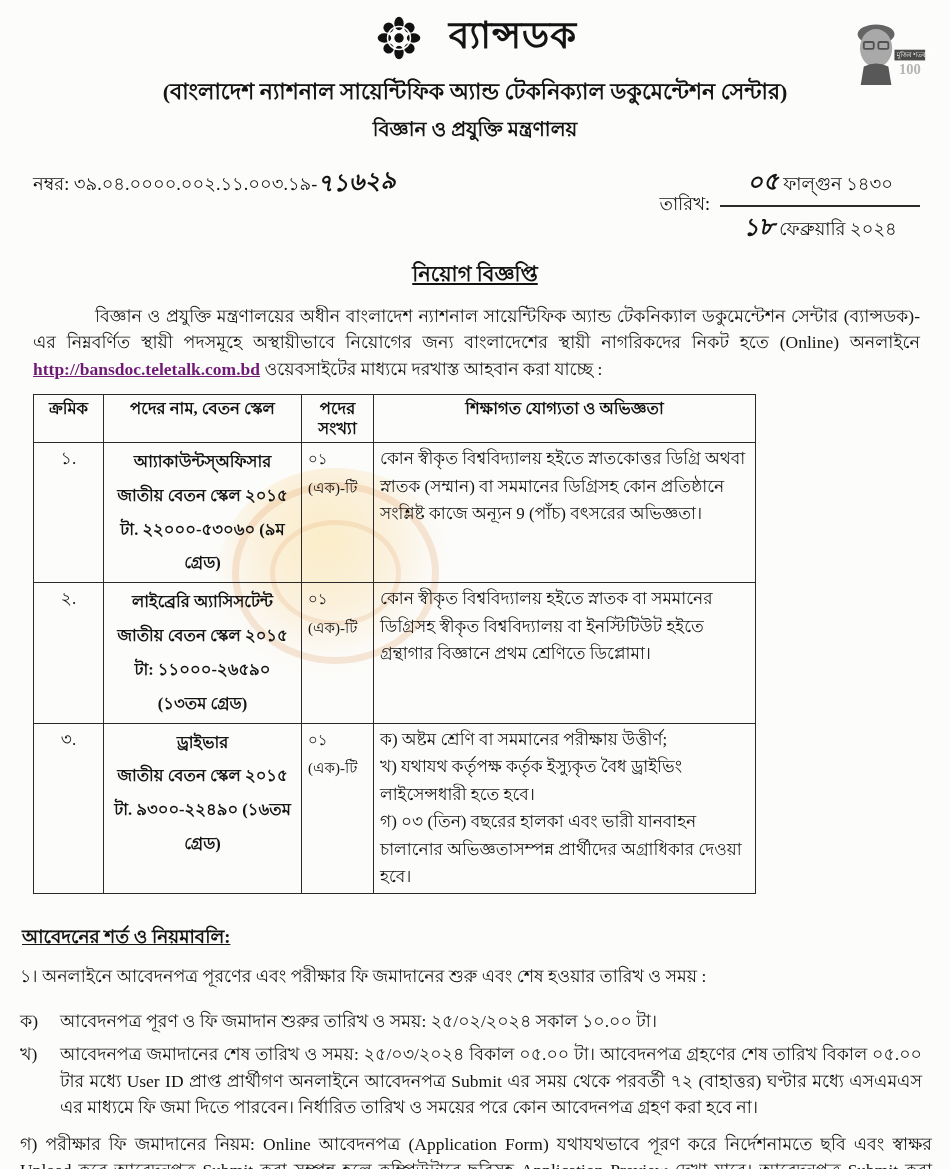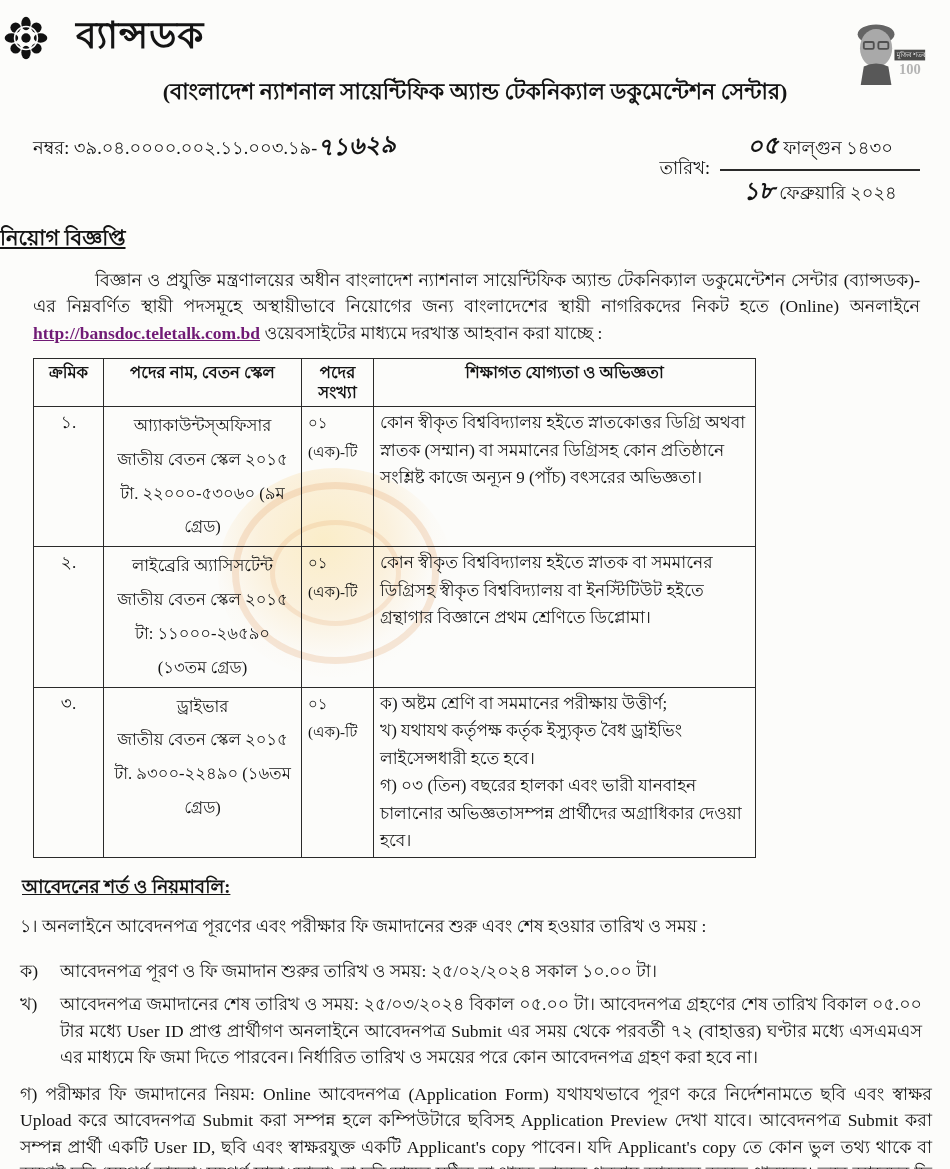--- a/index.html
+++ b/index.html
@@ -7,65 +7,65 @@
     position:relative;
     width:950px;height:1169px;
     margin:0 auto;
     background:#fcfcfa;
     font-family:"Liberation Serif", serif;
     color:#141414;
     overflow:hidden;
   }
   
   .hdr{ text-align:center; padding-top:6px; }
-  .logo-row{ display:flex; justify-content:flex-start; align-items:center; gap:24px; }
+  .logo-row{ display:flex; justify-content:center; align-items:center; gap:24px; }
   .rosette{ width:52px; height:52px; }
   .org-short{ font-size:37px; font-weight:bold; letter-spacing:1px; }
   .org-full{ font-size:22px; font-weight:bold; margin-top:5px; }
   .ministry{ font-size:20px; font-weight:bold; margin-top:3px; }
   .address{ font-size:19px; font-weight:bold; margin-top:2px; }
   .mujib{ position:absolute; top:18px; right:8px; width:92px; height:68px; opacity:.85; }
   
   .memo-row{ display:flex; justify-content:space-between; align-items:flex-start;
              padding:0 30px 0 33px; margin-top:16px; font-size:18px; }
   .hand{ font-style:italic; font-weight:bold; font-size:1.35em; display:inline-block; transform:rotate(-3deg); }
   .date-wrap{ display:flex; gap:10px; align-items:center; }
   .date-frac{ display:inline-block; text-align:center; min-width:200px; }
   .date-top{ border-bottom:2px solid #2a2a2a; padding:0 10px 2px; }
   .date-bottom{ padding-top:1px; }
   
-  .title{ margin-top:10px; font-size:21px; font-weight:bold; text-decoration:underline; }
+  .title{ text-align:center; margin-top:10px; font-size:21px; font-weight:bold; text-decoration:underline; }
   
   .intro{ margin:10px 30px 0 33px; font-size:17.5px; line-height:1.5; text-align:justify; text-indent:62px; }
   .doc-link{ font-weight:bold; text-decoration:underline; color:#701a75; cursor:pointer; }
   
   .jobs{ border-collapse:collapse; margin:12px 20px 0 33px; width:723px; table-layout:fixed;
          position:relative; z-index:1; background:transparent; }
   .jobs th,.jobs td{ border:1.4px solid #2a2a2a; padding:2px 6px; vertical-align:top; background:transparent; }
   .jobs th{ font-size:16.5px; font-weight:bold; line-height:1.25; padding-top:4px; }
   .col-serial{ width:70px; }
   .col-post{ width:198px; }
   .col-count{ width:72px; }
   .cell-serial{ text-align:center; font-size:17px; padding-top:6px; }
-  .cell-post{ text-align:center; font-size:16.5px; line-height:2.05; padding-top:4px; }
+  .cell-post{ text-align:center; font-size:16.5px; line-height:2.05; padding-top:4px;font-weight:bold; }
   .cell-count{ font-size:15px; line-height:1.9; padding-top:6px; }
   .cell-qual{ font-size:17px; line-height:1.62; text-align:left; padding:4px 8px; }
   .qual-line{ margin:0; }
   tr.r1 td{ height:96px; } tr.r2 td{ height:92px; } tr.r3 td{ height:122px; }
   
   .watermark{ position:absolute; left:218px; top:468px; width:235px; height:210px; z-index:0;
     border-radius:50%;
     background:radial-gradient(ellipse at 45% 35%, rgba(250,225,160,.55) 0%, rgba(248,214,150,.30) 35%, rgba(250,240,225,.15) 60%, rgba(255,255,255,0) 72%);
   }
   .watermark::after{ content:""; position:absolute; inset:14px; border-radius:50%;
     border:7px solid rgba(225,150,90,.22); }
   .watermark::before{ content:""; position:absolute; inset:52px; border-radius:50%;
     border:5px solid rgba(225,150,90,.18); }
   
-  .cond-head{ margin:15px 0 0 22px; font-size:18.5px; font-weight:bold; text-decoration:underline; }
+  .cond-head{ margin:29px 0 0 22px; font-size:18.5px; font-weight:bold; text-decoration:underline; }
   .rule-line{ margin:10px 30px 0 20px; font-size:17.5px; }
   .item1{ margin:9px 30px 16px 20px; font-size:17.5px; }
   .li-row{ display:flex; margin:7px 28px 0 20px; font-size:17.5px; line-height:1.52; }
   .li-label{ flex:0 0 40px; }
   .li-text{ flex:1; text-align:justify;font-family:Liberation Serif, serif; }
   .ga-par{ margin:10px 18px 0 20px; font-size:17.5px; line-height:1.5; text-align:justify; }
 </style>
 </head>
 <body>
 
@@ -96,20 +96,21 @@
             <ellipse cx="70" cy="30" rx="10" ry="10"></ellipse>
             <ellipse cx="30" cy="70" rx="10" ry="10"></ellipse>
             <ellipse cx="70" cy="70" rx="10" ry="10"></ellipse>
           </g>
           <circle cx="50" cy="50" r="22" fill="none" stroke="#fff" stroke-width="3"></circle>
         </g>
       </svg>
       <span class="org-short">ব্যান্সডক</span>
     </div>
     <div class="org-full">(বাংলাদেশ ন্যাশনাল সায়েন্টিফিক অ্যান্ড টেকনিক্যাল ডকুমেন্টেশন সেন্টার)</div>
+    <div class="ministry">বিজ্ঞান ও প্রযুক্তি মন্ত্রণালয়</div>
   </div>
 
   <div class="memo-row">
     <div>
       <span>নম্বর:</span>
       <span>৩৯.০৪.০০০০.০০২.১১.০০৩.১৯-</span><span class="hand">৭১৬২৯</span>
     </div>
     <div class="date-wrap">
       <span>তারিখ:</span>
       <span class="date-frac">

